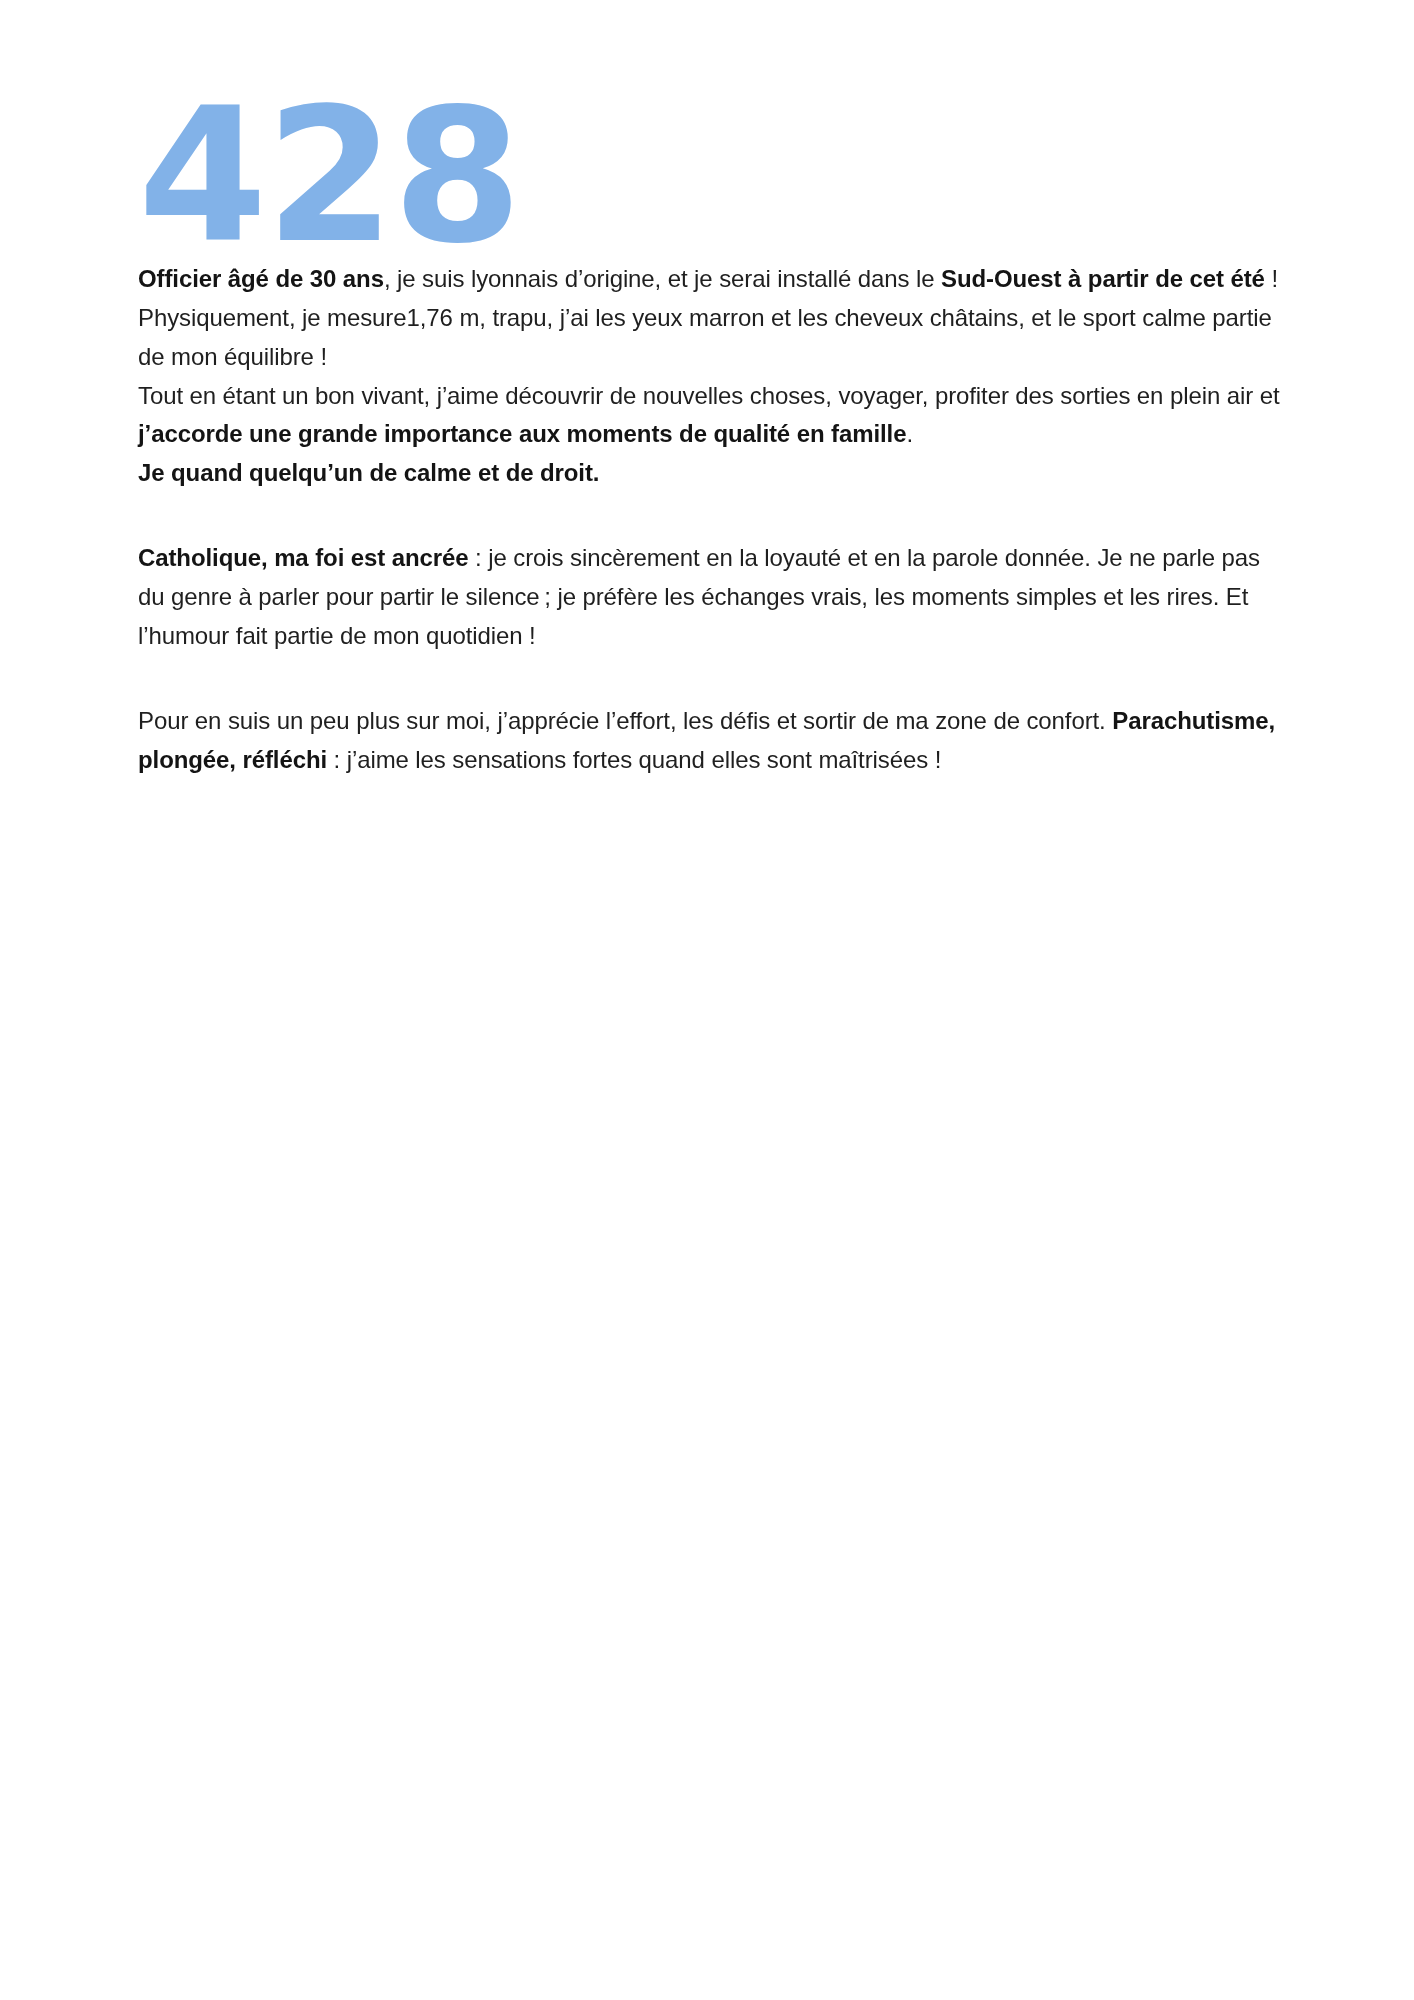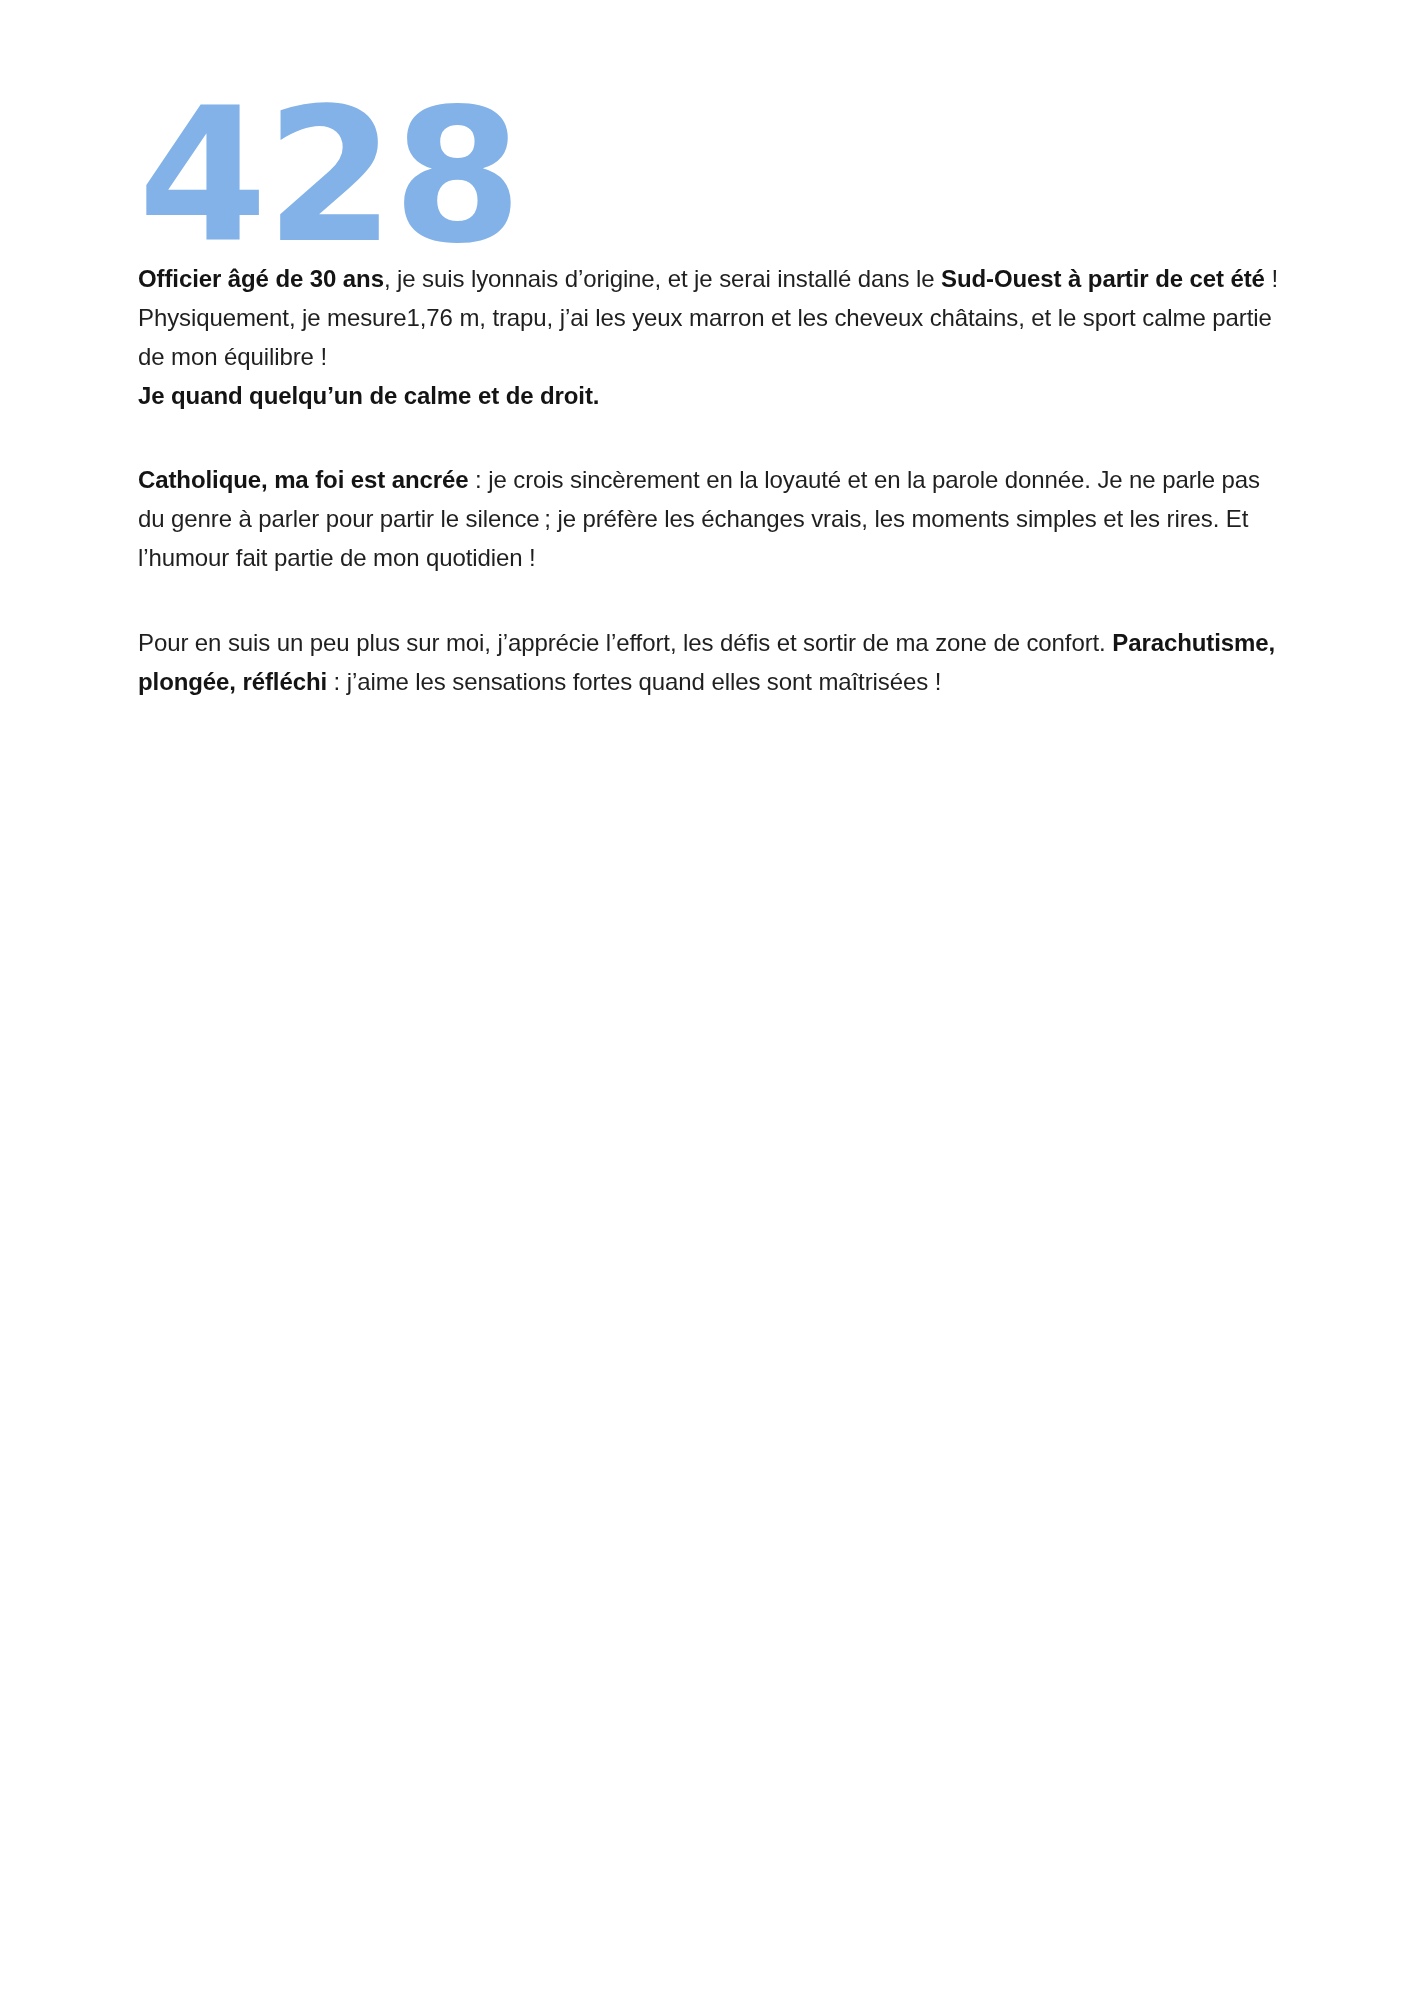--- a/index.html
+++ b/index.html
@@ -54,20 +54,21 @@
 </head>
 <body>
 
 <div class="page">
 
   <div class="profile-number">428</div>
 
   <div class="body-text">
       <p><strong>Officier âgé de 30 ans</strong><span>, je suis lyonnais d’origine, et je serai installé dans le </span><strong>Sud-Ouest à partir de cet été</strong><span> !</span></p>
       <p><span>Physiquement, je mesure1,76 m, trapu, j’ai les yeux marron et les cheveux châtains, et le sport calme partie de mon équilibre !</span></p>
+      <p><span>Tout en étant un bon vivant, j’aime découvrir de nouvelles choses, voyager, profiter des sorties en plein air et </span><strong>j’accorde une grande importance aux moments de qualité en famille</strong><span>.</span></p>
       <p><strong>Je quand quelqu’un de calme et de droit.</strong></p>
       <div class="spacer"></div>
       <p><strong>Catholique, ma foi est ancrée</strong><span> : je crois sincèrement en la loyauté et en la parole donnée. Je ne parle pas du genre à parler pour partir le silence ; je préfère les échanges vrais, les moments simples et les rires. Et l’humour fait partie de mon quotidien !</span></p>
       <div class="spacer"></div>
       <p><span>Pour en suis un peu plus sur moi, j’apprécie l’effort, les défis et sortir de ma zone de confort. </span><strong>Parachutisme, plongée, réfléchi</strong><span> : j’aime les sensations fortes quand elles sont maîtrisées !</span></p>
       <div class="spacer"></div>
     </div>
 
 </div>
 

